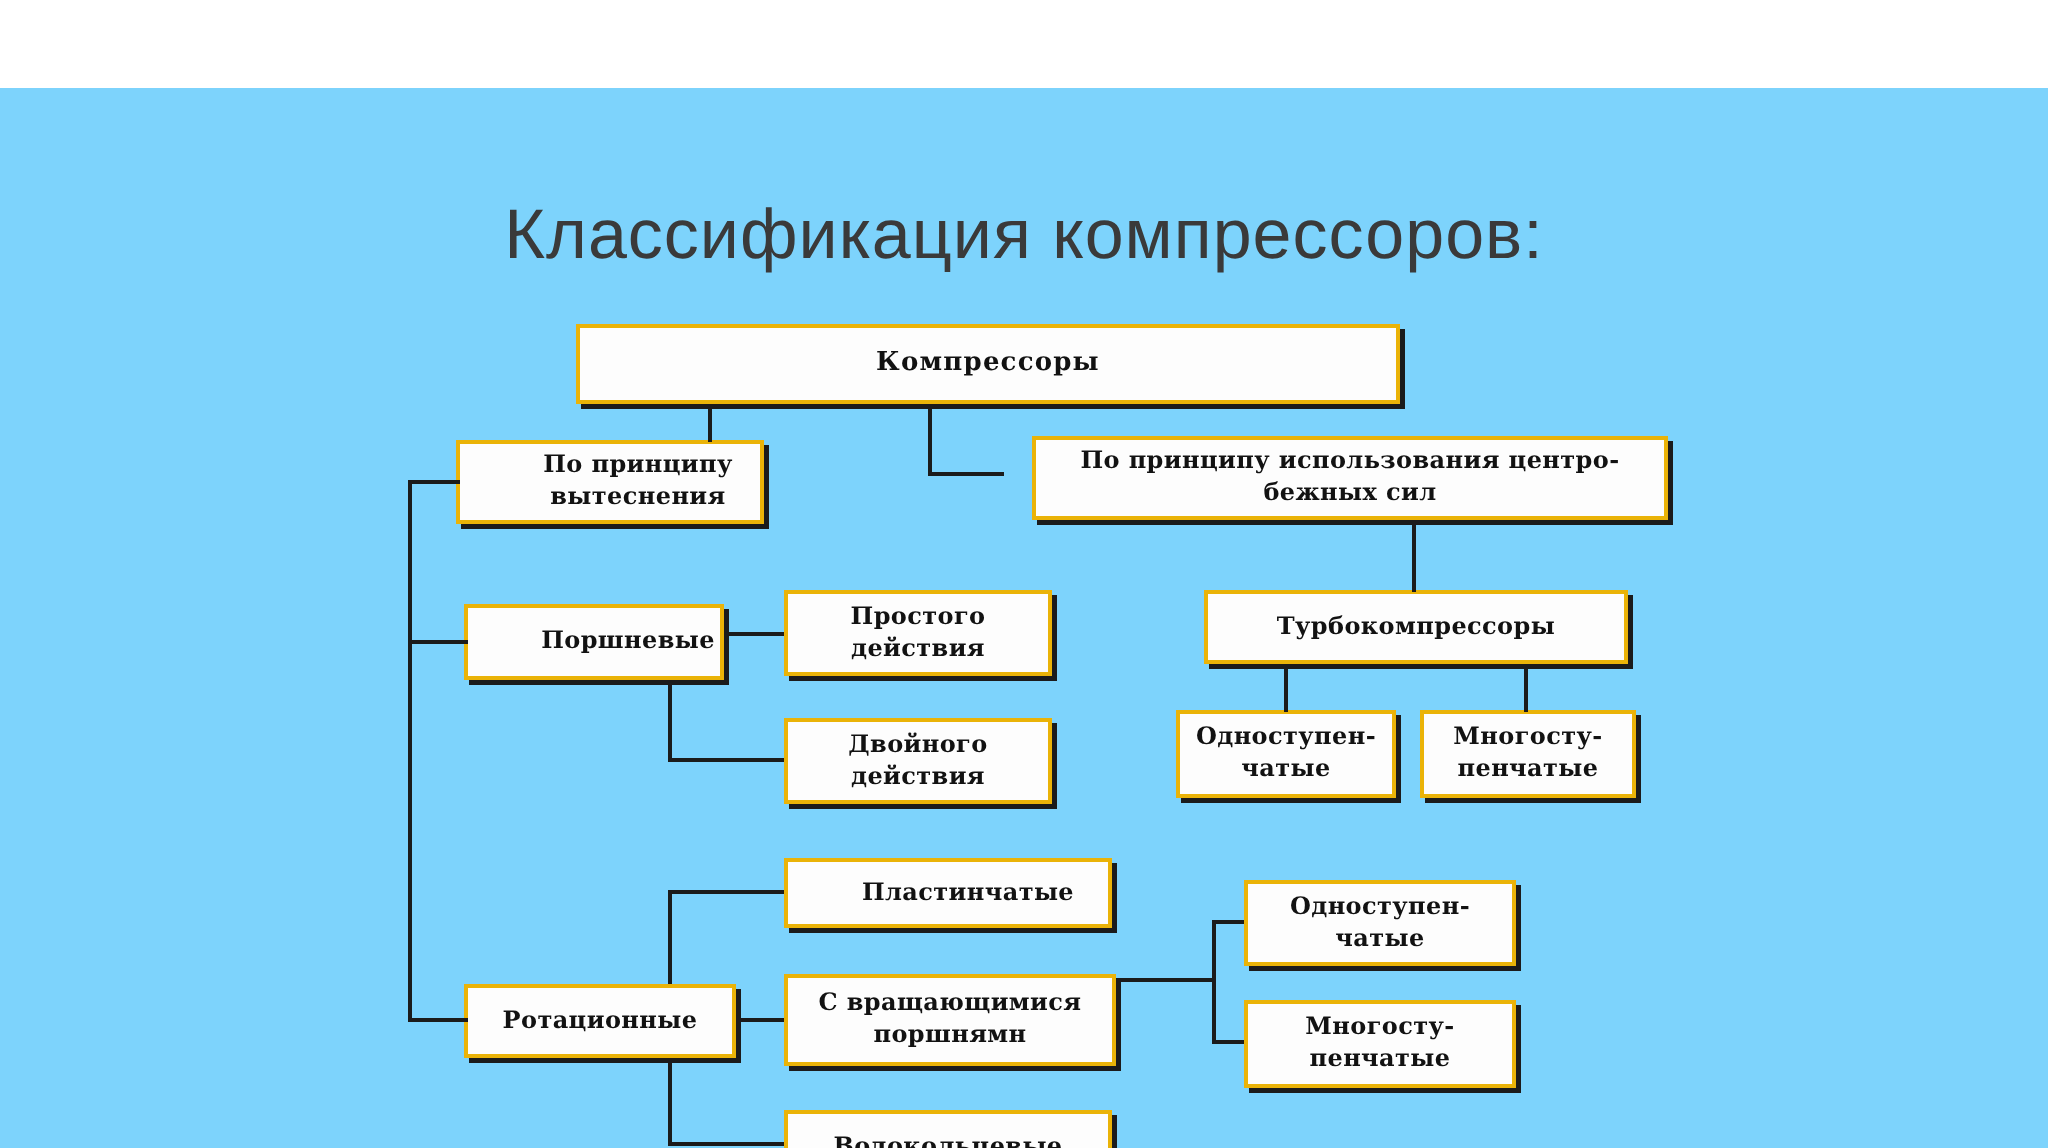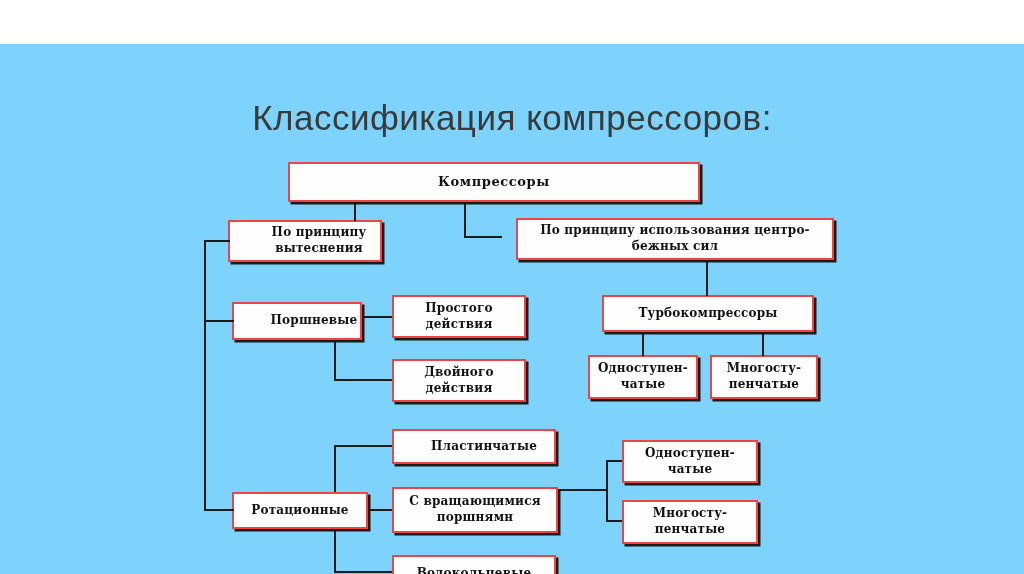--- a/index.html
+++ b/index.html
@@ -18,21 +18,21 @@
     text-align:center;
     font-family:"Liberation Sans", sans-serif;
     font-size:35px;
     font-weight:400;
     color:#3a3a3a;
     letter-spacing:0.5px;
   }
   .box {
     position:absolute;
     box-sizing:border-box;
-    border:2px solid #ef4444;
+    border:2px solid #eab308;
     background:#fdfdfd;
     box-shadow:2.5px 2.5px 0 #1b1b1b;
     display:flex;
     align-items:center;
     justify-content:center;
     text-align:center;
     font-weight:bold;
     font-size:12px;
     line-height:1.3;
     color:#121212;

